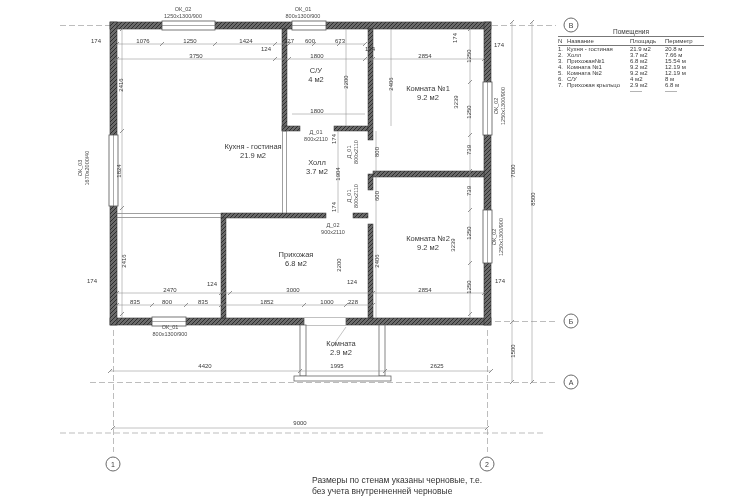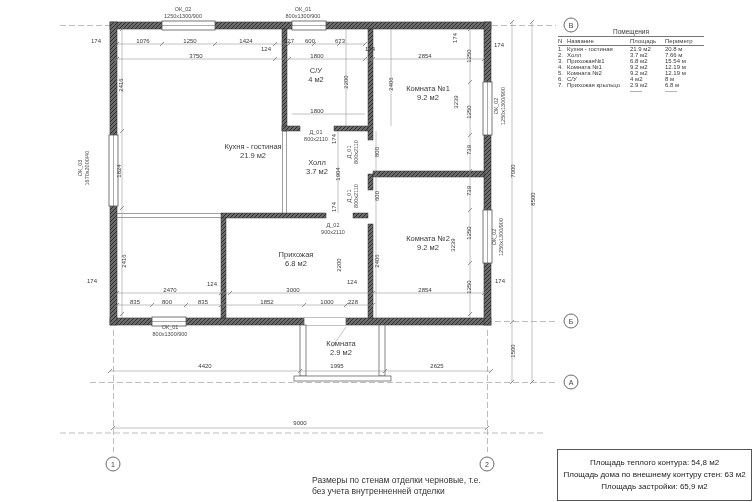--- a/index.html
+++ b/index.html
@@ -439,23 +439,18 @@
             <td></td>
             <td></td>
             <td>——</td>
             <td>——</td>
           </tr>
         </tbody>
     </table>
   </div>
 
   <div id="note">
-    <div>Размеры по стенам отделки черновые, т.е.</div>
-    <div>без учета внутренненней отделки</div>
+    <div>Размеры по стенам указаны черновые, т.е.</div>
+    <div>без учета внутренненней черновые</div>
   </div>
 
-  <div id="summary">
-    <div>Площадь теплого контура: 54,8 м2</div>
-    <div>Площадь дома по внешнему контуру стен: 63 м2</div>
-    <div>Площадь застройки: 65,9 м2</div>
-  </div>
 
 </div>
 
 </body></html>

